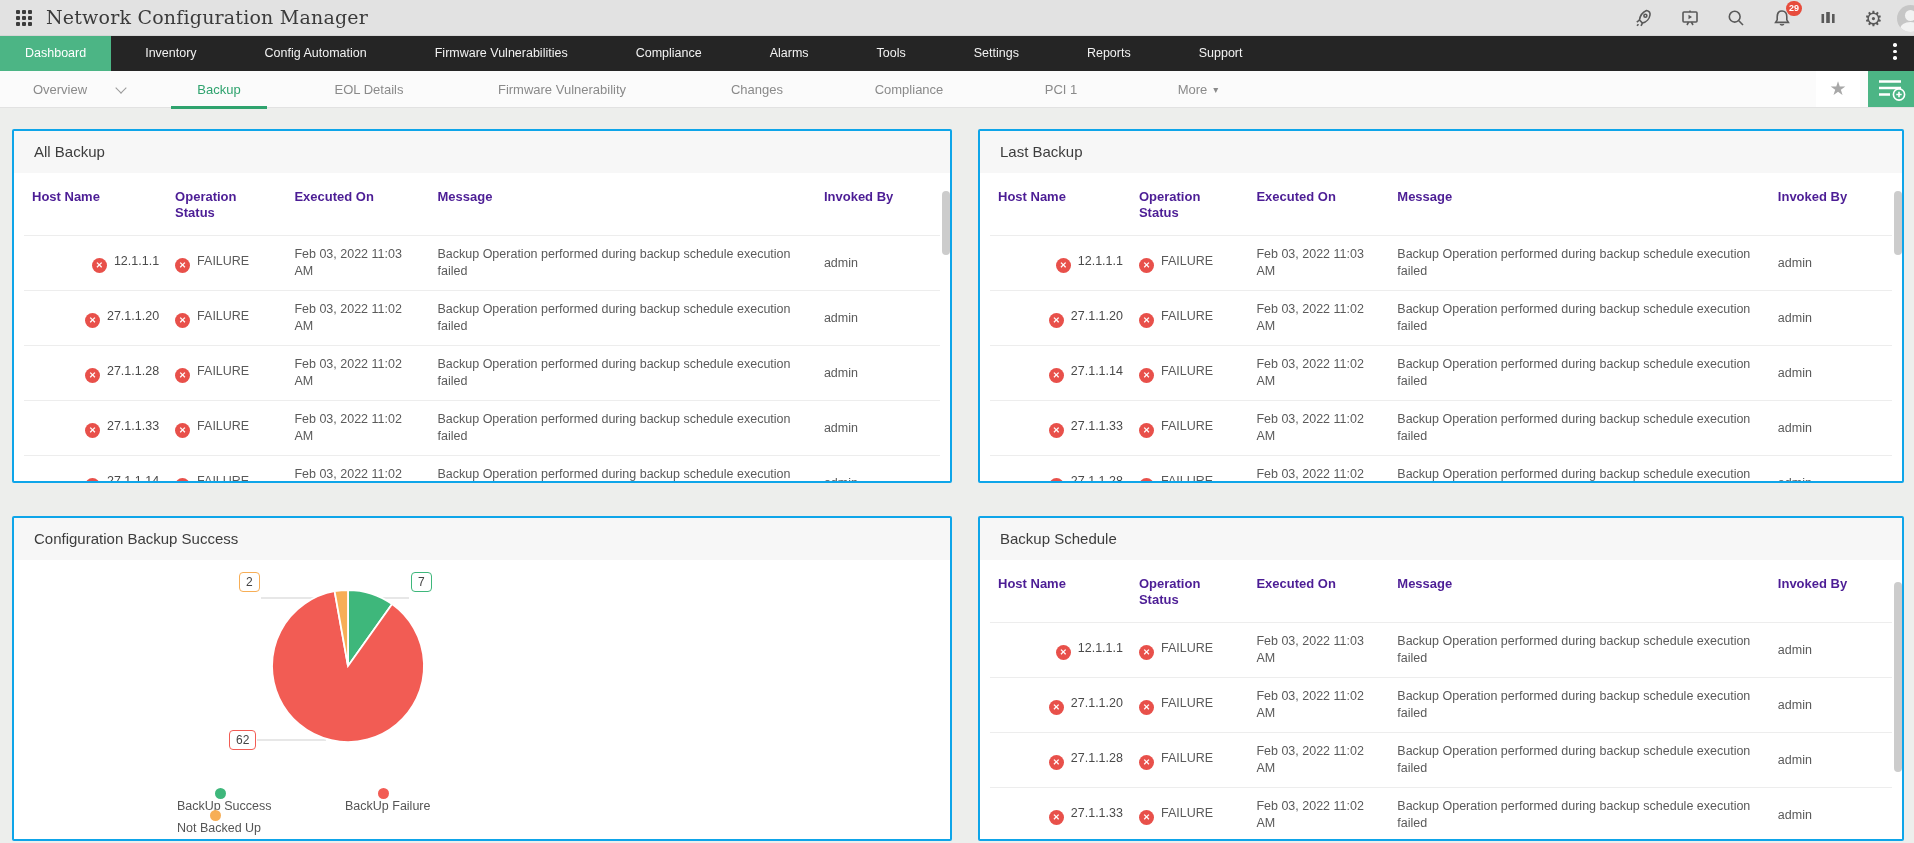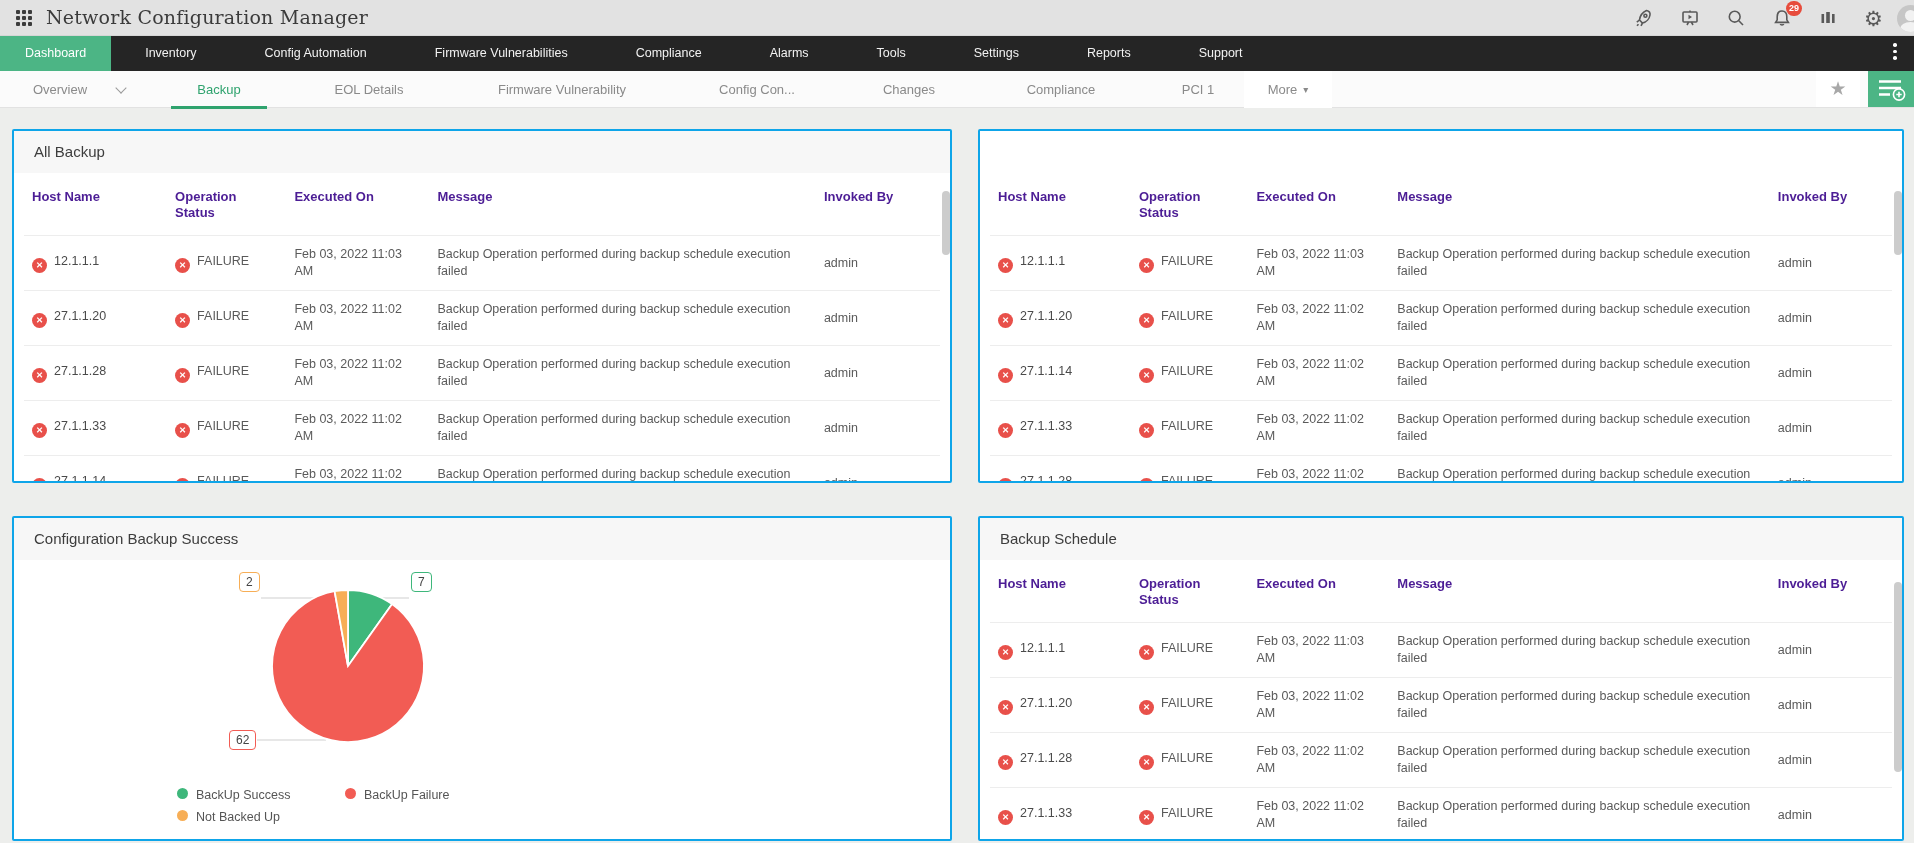--- a/index.html
+++ b/index.html
@@ -75,39 +75,39 @@
                   font-size:15px; color:#3d3d3d; }
 
   .table-wrap { position:absolute; left:10px; right:10px; top:46px; bottom:0; overflow:hidden; }
   table { width:100%; border-collapse:collapse; table-layout:fixed; }
   th { text-align:left; font-size:13px; font-weight:600; color:#4c1d95;
        padding:12px 8px 14px 8px; line-height:16px; vertical-align:top; }
   td { font-size:12.5px; color:#5a5a5a; padding:10px 8px; line-height:17px;
        border-top:1px solid #ededed; vertical-align:middle; }
   .col-host{width:15%;} .col-status{width:12.5%;} .col-exec{width:15%;}
   .col-msg{width:40.5%;} .col-inv{width:13%;}
-  .host-cell { color:#4a4a4a; white-space:nowrap; }
+  .host-cell { color:#4a4a4a; white-space:nowrap;text-align:right; }
   .fail-icon { display:inline-flex; width:15px; height:15px; border-radius:50%;
                background:#e8504a; color:#fff; font-size:8.5px; font-weight:bold;
                align-items:center; justify-content:center; margin-right:7px;
                vertical-align:-3px; }
   .vthumb { position:absolute; right:0; width:8px; border-radius:4px; background:#ccc; cursor:pointer; }
   .vthumb.short { top:60px; height:64px; }
   .vthumb.long  { top:64px; height:190px; }
 
   
   .pie-area { position:absolute; inset:42px 0 0 0; }
   #pie-slices { position:absolute; left:254px; top:26px; width:160px; height:160px; }
   #leader-lines { position:absolute; inset:0; width:100%; height:100%; pointer-events:none; }
   .pie-label { position:absolute; background:#fff; border:1px solid #ccc; border-radius:4px;
                font-size:12px; color:#444; padding:1px 6px; line-height:16px; }
   #pie-label-7  { left:397px; top:12px; }
   #pie-label-2  { left:225px; top:12px; }
   #pie-label-62 { left:215px; top:170px; }
-  .legend-item { position:absolute; display:flex; align-items:flex-start; cursor:pointer; }
+  .legend-item { position:absolute; display:flex; align-items:center; cursor:pointer;flex-direction:column; }
   .legend-item .dot { width:11px; height:11px; border-radius:50%; margin-right:8px; }
   .legend-item .lbl { font-size:12.5px; color:#555; }
   #legend-0 { left:163px; top:228px; } #legend-1 { left:331px; top:228px; }
   #legend-2 { left:163px; top:250px; }
 </style>
 </head>
 <body>
 
 <div class="top-header">
   <div class="apps-grid">
@@ -193,23 +193,20 @@
     <div class="tab active">
       <span>Backup</span>
     </div>
     <div class="tab">
       <span>EOL Details</span>
     </div>
     <div class="tab">
       <span>Firmware Vulnerability</span>
     </div>
     <div class="tab">
-      <span>Config Con...</span>
-    </div>
-    <div class="tab">
       <span>Changes</span>
     </div>
     <div class="tab">
       <span>Compliance</span>
     </div>
     <div class="tab">
       <span>PCI 1</span>
     </div>
     <div class="tab">
       <span>More</span>
@@ -274,20 +271,21 @@
             <td class="col-msg">Backup Operation performed during backup schedule execution failed</td>
             <td class="col-inv">admin</td>
           </tr>
         </tbody>
       </table>
     </div>
   <div class="vthumb short"></div>
 </div>
 
 <div class="panel" id="panel-last-backup">
+  <div class="panel-header">Last Backup</div>
   <div class="table-wrap">
       <table>
         <thead>
           <tr>
             <th class="col-host">Host Name</th>
             <th class="col-status">Operation Status</th>
             <th class="col-exec">Executed On</th>
             <th class="col-msg">Message</th>
             <th class="col-inv">Invoked By</th>
           </tr>

